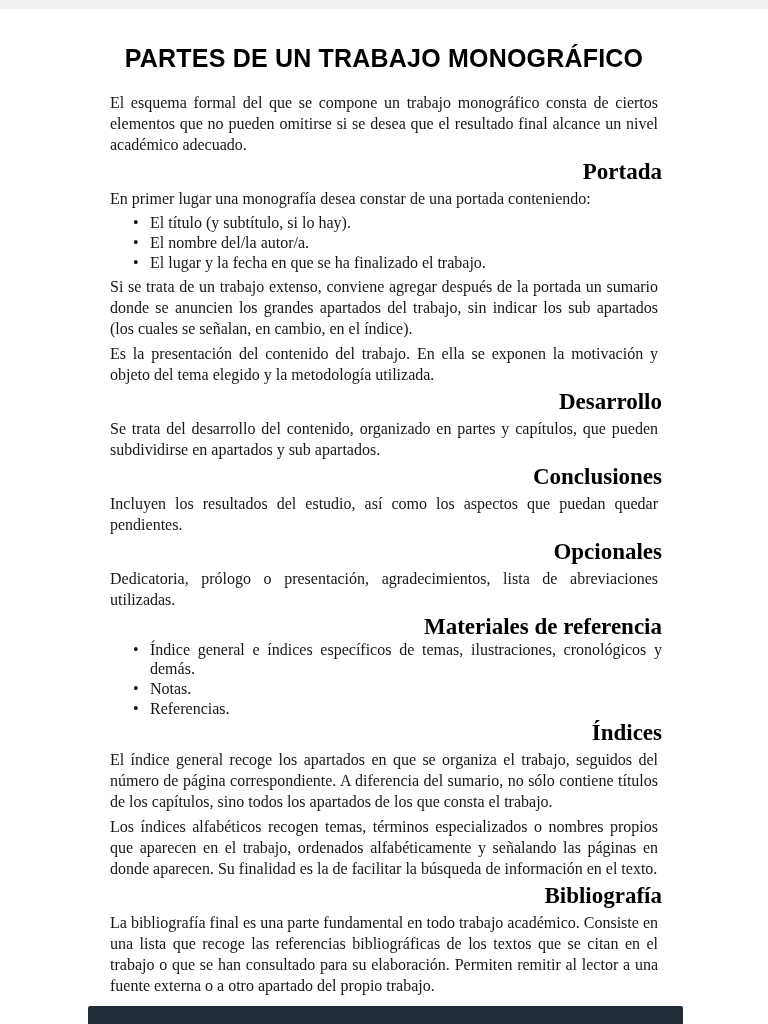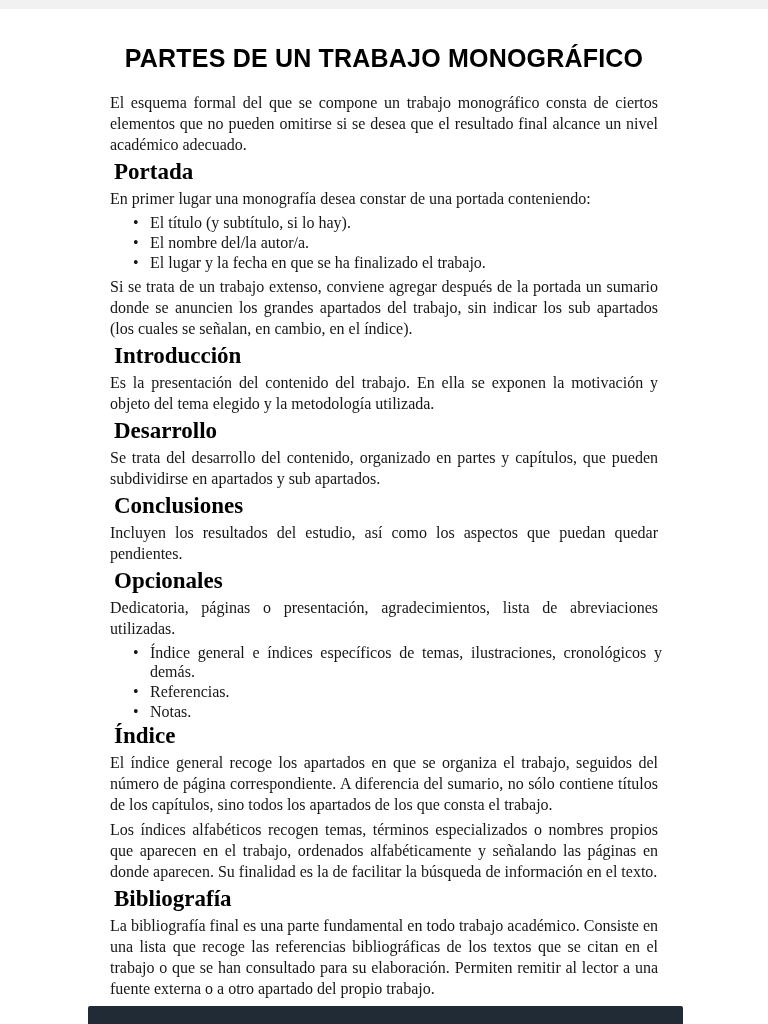--- a/index.html
+++ b/index.html
@@ -45,20 +45,21 @@
     text-align: justify;
     margin: 4px;
   }
   .section-heading {
     font-family: "Liberation Serif", serif;
     font-weight: bold;
     font-size: 23px;
     line-height: 25px;
     color: #000000;
     margin: 2px 0 0 8px;
+    text-align: right;
   }
   ul.bullets {
     list-style: none;
     margin: 1px 0 2px 0;
     padding: 0;
   }
   ul.bullets li {
     position: relative;
     padding-left: 44px;
     font-size: 16px;
@@ -98,39 +99,39 @@
     <h2 class="section-heading">Portada</h2>
     <p class="para">En primer lugar una monografía desea constar de una portada conteniendo:</p>
     <ul class="bullets">
       <li>El título (y subtítulo, si lo hay).</li>
       <li>El nombre del/la autor/a.</li>
       <li>El lugar y la fecha en que se ha finalizado el trabajo.</li>
     </ul>
 
     <p class="para">Si se trata de un trabajo extenso, conviene agregar después de la portada un sumario donde se anuncien los grandes apartados del trabajo, sin indicar los sub apartados (los cuales se señalan, en cambio, en el índice).</p>
 
-    <h2 class="section-heading">Introducción</h2>
     <p class="para">Es la presentación del contenido del trabajo. En ella se exponen la motivación y objeto del tema elegido y la metodología utilizada.</p>
 
     <h2 class="section-heading">Desarrollo</h2>
     <p class="para">Se trata del desarrollo del contenido, organizado en partes y capítulos, que pueden subdividirse en apartados y sub apartados.</p>
 
     <h2 class="section-heading">Conclusiones</h2>
     <p class="para">Incluyen los resultados del estudio, así como los aspectos que puedan quedar pendientes.</p>
 
     <h2 class="section-heading">Opcionales</h2>
-    <p class="para">Dedicatoria, páginas o presentación, agradecimientos, lista de abreviaciones utilizadas.</p>
+    <p class="para">Dedicatoria, prólogo o presentación, agradecimientos, lista de abreviaciones utilizadas.</p>
 
+    <h2 class="section-heading">Materiales de referencia</h2>
     <ul class="bullets">
       <li>Índice general e índices específicos de temas, ilustraciones, cronológicos y demás.</li>
+      <li>Notas.</li>
       <li>Referencias.</li>
-      <li>Notas.</li>
     </ul>
 
-    <h2 class="section-heading">Índice</h2>
+    <h2 class="section-heading">Índices</h2>
     <p class="para">El índice general recoge los apartados en que se organiza el trabajo, seguidos del número de página correspondiente. A diferencia del sumario, no sólo contiene títulos de los capítulos, sino todos los apartados de los que consta el trabajo.</p>
     <p class="para">Los índices alfabéticos recogen temas, términos especializados o nombres propios que aparecen en el trabajo, ordenados alfabéticamente y señalando las páginas en donde aparecen. Su finalidad es la de facilitar la búsqueda de información en el texto.</p>
 
     <h2 class="section-heading">Bibliografía</h2>
     <p class="para">La bibliografía final es una parte fundamental en todo trabajo académico. Consiste en una lista que recoge las referencias bibliográficas de los textos que se citan en el trabajo o que se han consultado para su elaboración. Permiten remitir al lector a una fuente externa o a otro apartado del propio trabajo.</p>
   </div>
 
   <div class="viewer-toolbar"></div>
 </div>
 

